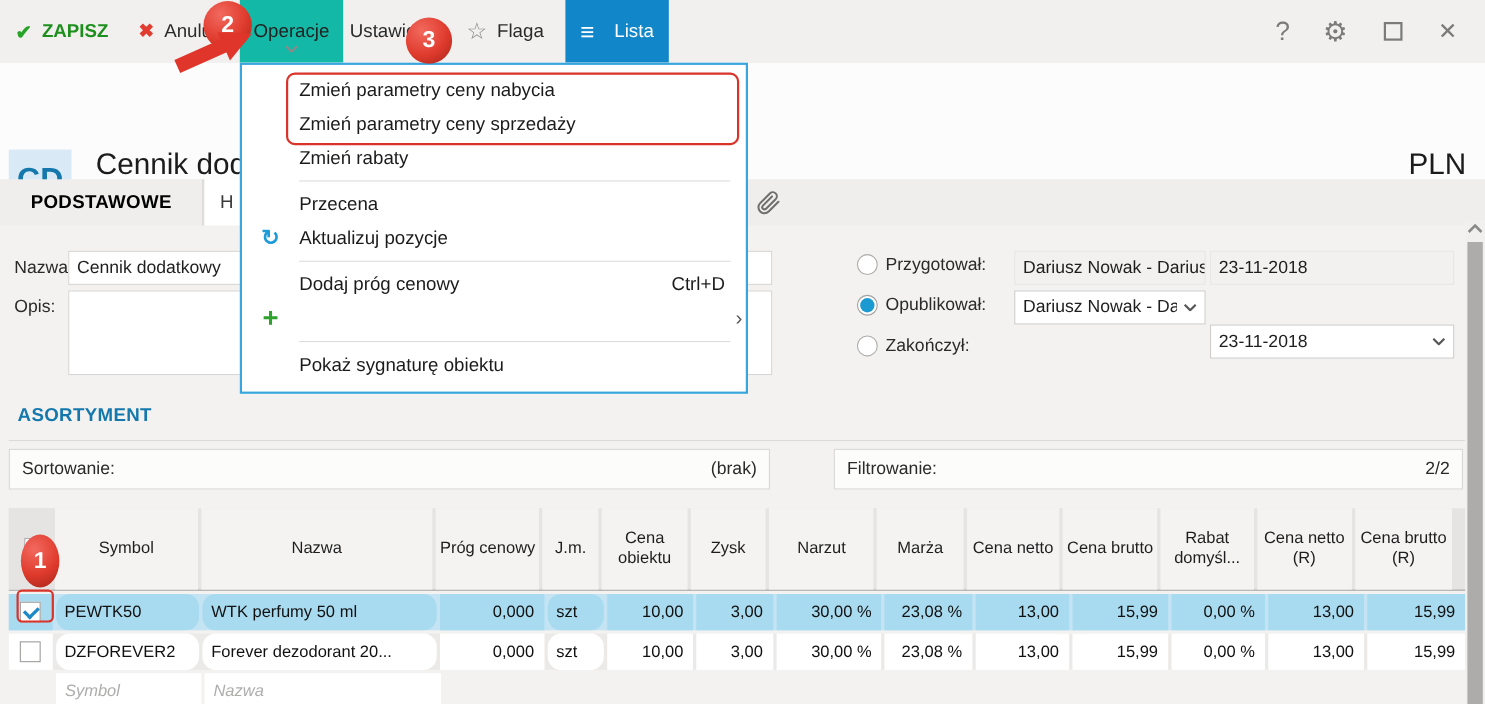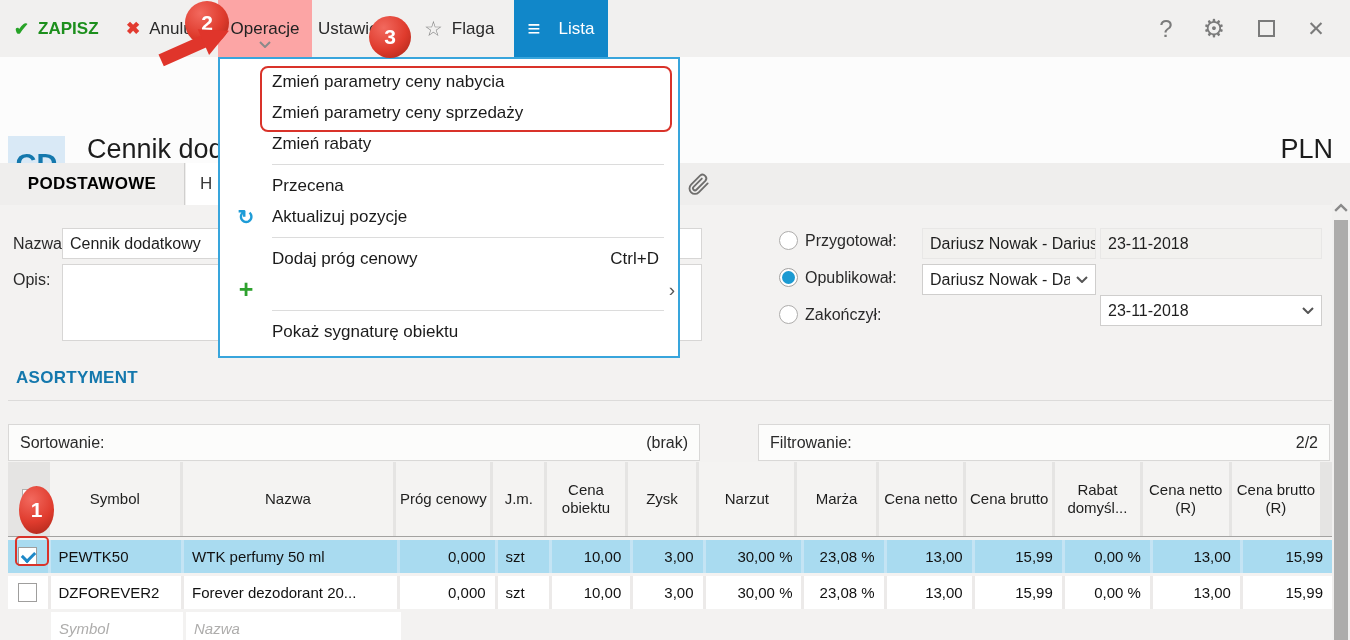--- a/index.html
+++ b/index.html
@@ -6,21 +6,21 @@
   html,body { width:1350px; height:640px; overflow:hidden; }
   body { font-family:"Liberation Sans", sans-serif; background:#f3f2f1; position:relative; color:#222; }
   .abs { position:absolute; }
 
   
   .toolbar { left:0; top:0; width:1350px; height:57px; background:#f1f0ef; z-index:5; }
   .tb-item { position:absolute; top:0; height:57px; display:flex; align-items:center; gap:9px;
              font-size:17px; cursor:default; }
   .tb-save   { left:14px; color:#1d8f1d; font-weight:bold; }
   .tb-cancel { left:126px; color:#2a2a2a; }
-  .tb-oper   { left:218px; width:94px; background:#fca5a5; justify-content:center; flex-direction:column; gap:2px; }
+  .tb-oper   { left:218px; width:94px; background:#14b8a6; justify-content:center; flex-direction:column; gap:2px; }
   .tb-oper .lbl { margin-top:10px; }
   .tb-sett   { left:318px; color:#2a2a2a; }
   .tb-flag   { left:424px; color:#2a2a2a; }
   .tb-lista  { left:514px; width:94px; background:#1187c9; color:#fff; justify-content:center; }
   .ico-check { color:#27a327; font-size:18px; font-weight:bold; }
   .ico-x     { color:#e23b30; font-size:17px; font-weight:bold; }
   .ico-star  { color:#8a8a8a; font-size:21px; }
   .ico-burger{ color:#fff; font-size:22px; }
   .win-btn { position:absolute; top:0; height:57px; width:40px; display:flex; align-items:center; justify-content:center;
              color:#7b7b7b; font-size:23px; }
@@ -64,42 +64,42 @@
   .radio.on { border-color:#a2a1a0; display:flex; align-items:center; justify-content:center; }
   .radio.on::after { content:""; width:13px; height:13px; border-radius:50%; background:#1b9ad2; }
   .r-row { position:absolute; display:flex; align-items:center; gap:7px; }
   .ro-field { background:#f2f1ef; border:1px solid #e8e7e6; }
   .dd-field { background:#fff; border:1px solid #cfcecd; position:relative; }
   .dd-field .ddchev { position:absolute; right:7px; top:11px; }
 
   
   .sec-title { left:16px; top:368px; color:#1478ad; font-weight:bold; font-size:17px; letter-spacing:.3px; }
   .sec-rule { left:8px; top:400px; width:1324px; height:1px; background:#dcdbda; }
-  .bar { top:424px; height:37px; background:#fcfcfb; border:1px solid #d9d8d7; display:flex;
+  .bar { top:408px; height:37px; background:#fcfcfb; border:1px solid #d9d8d7; display:flex;
          align-items:center; justify-content:space-between; padding:0 11px; font-size:16px; color:#2a2a2a; }
   .bar-sort { left:8px; width:692px; }
   .bar-filt { left:758px; width:572px; }
 
   
   .tbl-header { left:8px; top:462px; width:1324px; height:75px; background:#e5e4e3; display:flex;
                 border-bottom:1px solid #a3a2a1; }
   .hcell { background:#f4f3f2; margin-right:3px; display:flex; align-items:center; justify-content:center;
            text-align:center; font-size:15px; color:#1e1e1e; line-height:1.2; }
   .hcell:last-child { margin-right:12px; }
   .trow { left:8px; width:1324px; height:33px; display:flex; }
   .trow .cell { margin-right:3px; display:flex; align-items:center; font-size:15px; color:#111;
                 overflow:hidden; white-space:nowrap; }
   .trow .cell:last-child { margin-right:0; }
   .row-sel { top:540px; background:#c4e4f4; }
   .row-sel .cell { background:#a9dbf0; }
   .row-n   { top:576px; background:#eceae9; }
   .row-n .cell { background:#fff; }
   .row-new { top:612px; background:transparent; }
   .row-new .cell { background:#fff; }
-  .L { justify-content:flex-start; padding-left:8px; }
+  .L { justify-content:flex-start; padding-left:8px;border-radius:12px; }
   .R { justify-content:flex-end; padding-right:9px; }
   .C { justify-content:center; }
   .c0{width:40px}.c1{width:132px}.c2{width:215px}.c3{width:96px}.c4{width:52px}.c5{width:79px}
   .c6{width:70px}.c7{width:97px}.c8{width:80px}.c9{width:86px}.c10{width:88px}.c11{width:86px}
   .c12{width:88px}.c13{width:90px}
   .cb { width:19px; height:19px; border:1px solid #9f9e9d; background:#fff; position:relative; }
   .cb.on::after { content:""; position:absolute; left:3px; top:3px; width:10px; height:6px;
                   border-left:3px solid #1e88c7; border-bottom:3px solid #1e88c7; transform:rotate(-45deg); }
   .hd-cb { left:22px; top:489px; width:13px; height:13px; border:1px solid #b0afae; background:#fbfbfb; z-index:1; }
   .ph-input { border:0; outline:none; width:100%; height:100%; font-family:"Liberation Sans",sans-serif;

